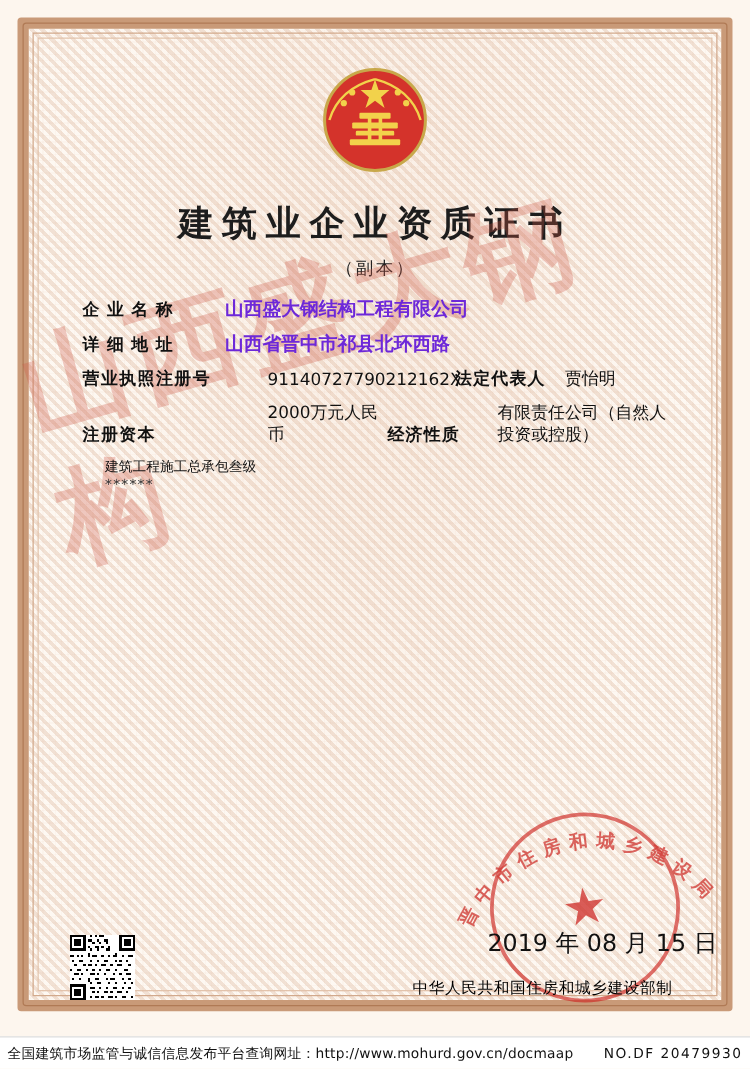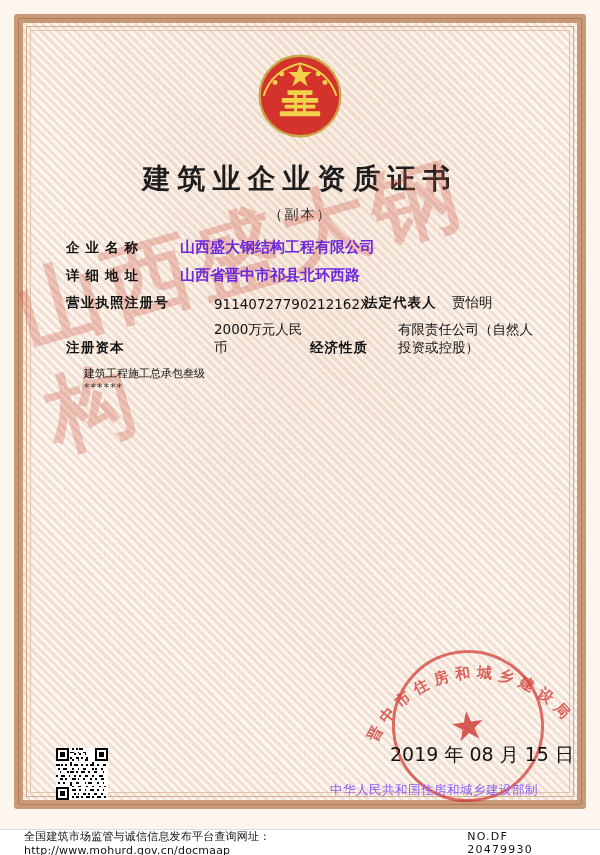--- a/index.html
+++ b/index.html
@@ -233,21 +233,21 @@
     font-family: "DejaVu Sans", sans-serif;
     font-size: 19px;
     color: #111;
   }
   .issuer-foot {
     position: absolute;
     right: 62px;
     top: 782px;
     font-family: "DejaVu Sans", sans-serif;
     font-size: 12.5px;
-    color: #8b5cf6;
+    color: #000000;
     letter-spacing: 0.5px;
   }
 
   
   .qr {
     position: absolute;
     left: 56px;
     top: 748px;
     width: 52px;
     height: 52px;
@@ -259,21 +259,21 @@
     position: absolute;
     left: 0;
     right: 0;
     bottom: 0;
     height: 26px;
     background: #ffffff;
     border-top: 1px solid #ddd;
     display: flex;
     align-items: center;
     justify-content: space-between;
-    padding: 0 24px;
+    padding: 0 6px;
     box-sizing: border-box;
     font-family: "DejaVu Sans", sans-serif;
     font-size: 11px;
     color: #111;
   }
   .footer-left { letter-spacing: 0.2px; }
   .footer-right { letter-spacing: 1.2px; }
 </style>
 </head>
 <body>

